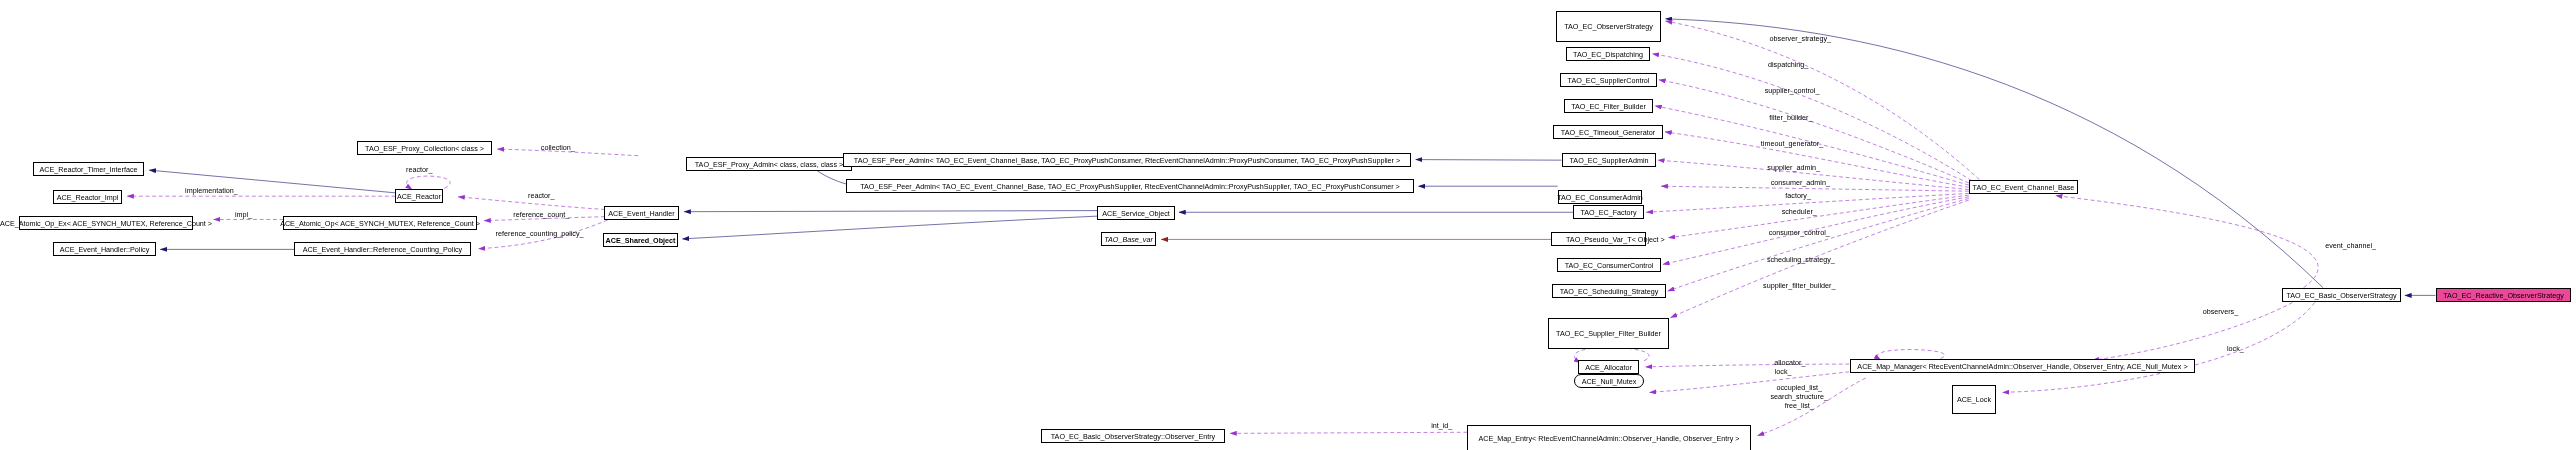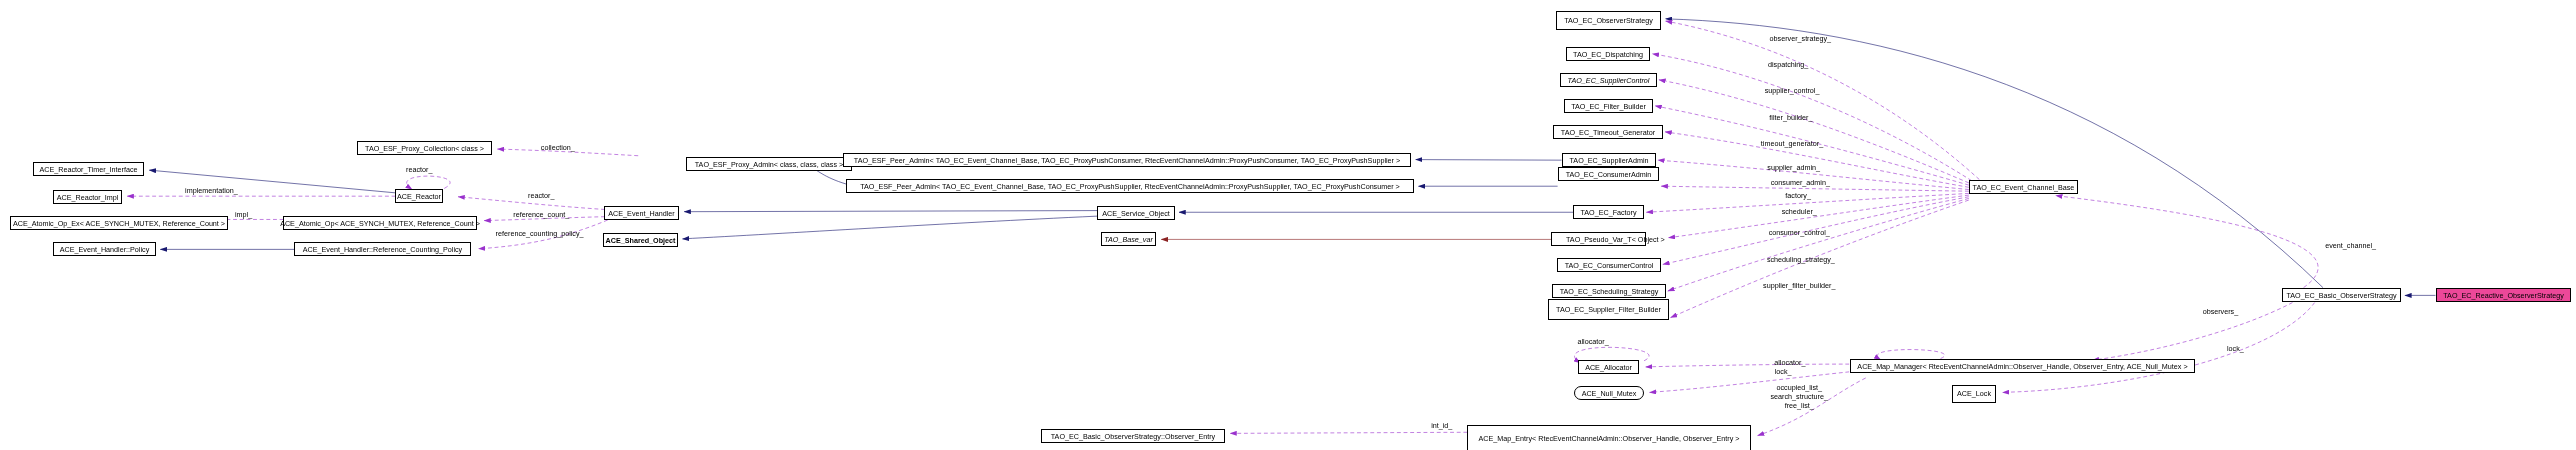--- a/index.html
+++ b/index.html
@@ -114,49 +114,49 @@
         <text x="975" y="391" class="edge-label">reference_count_</text>
         <text x="972" y="426" class="edge-label">reference_counting_policy_</text>
         <text x="438" y="391" class="edge-label">impl_</text>
         <text x="380" y="349" class="edge-label">implementation_</text>
         <text x="1005" y="271" class="edge-label">collection_</text>
       </g>
   </svg>
   <div id="node-layer">
       <div class="node" style="left: 33px; top: 162px; width: 111px; height: 14.4px;">ACE_Reactor_Timer_Interface</div>
       <div class="node" style="left: 53px; top: 190px; width: 69px; height: 14.4px;">ACE_Reactor_Impl</div>
-      <div class="node" style="left: 10px; top: 216px; width: 218px; height: 14.4px;">ACE_Atomic_Op_Ex&lt; ACE_SYNCH_MUTEX, Reference_Count &gt;</div>
+      <div class="node" style="left: 19px; top: 216px; width: 174px; height: 14.4px;">ACE_Atomic_Op_Ex&lt; ACE_SYNCH_MUTEX, Reference_Count &gt;</div>
       <div class="node" style="left: 53px; top: 242px; width: 103px; height: 14.4px;">ACE_Event_Handler::Policy</div>
       <div class="node" style="left: 294px; top: 242px; width: 177px; height: 14.4px;">ACE_Event_Handler::Reference_Counting_Policy</div>
       <div class="node" style="left: 395px; top: 189px; width: 48px; height: 14.4px;">ACE_Reactor</div>
       <div class="node" style="left: 283px; top: 216px; width: 194px; height: 14.4px;">ACE_Atomic_Op&lt; ACE_SYNCH_MUTEX, Reference_Count &gt;</div>
       <div class="node" style="left: 357px; top: 141px; width: 135px; height: 14.4px;">TAO_ESF_Proxy_Collection&lt; class &gt;</div>
       <div class="node" style="left: 638px; top: 157px; width: 166px; height: 14.4px; margin-left: 48px;">TAO_ESF_Proxy_Admin&lt; class, class, class &gt;</div>
       <div class="node" style="left: 843px; top: 153px; width: 568px; height: 14.4px;">TAO_ESF_Peer_Admin&lt; TAO_EC_Event_Channel_Base, TAO_EC_ProxyPushConsumer, RtecEventChannelAdmin::ProxyPushConsumer, TAO_EC_ProxyPushSupplier &gt;</div>
       <div class="node" style="left: 846px; top: 179px; width: 568px; height: 14.4px;">TAO_ESF_Peer_Admin&lt; TAO_EC_Event_Channel_Base, TAO_EC_ProxyPushSupplier, RtecEventChannelAdmin::ProxyPushSupplier, TAO_EC_ProxyPushConsumer &gt;</div>
       <div class="node" style="left: 604px; top: 206px; width: 75px; height: 14.4px;">ACE_Event_Handler</div>
       <div class="node" style="left: 603px; top: 233px; width: 75px; height: 14.4px; font-weight: bold;">ACE_Shared_Object</div>
       <div class="node" style="left: 1097px; top: 206px; width: 78px; height: 14.4px;">ACE_Service_Object</div>
       <div class="node" style="left: 1101px; top: 232px; width: 55px; height: 14.4px; font-style: italic;">TAO_Base_var</div>
       <div class="node" style="left: 1969px; top: 180px; width: 109px; height: 14.4px;">TAO_EC_Event_Channel_Base</div>
-      <div class="node" style="left: 1556px; top: 11px; width: 105px; height: 19px; text-align: right;">TAO_EC_ObserverStrategy</div>
+      <div class="node" style="left: 1556px; top: 11px; width: 105px; height: 31px; text-align: right;">TAO_EC_ObserverStrategy</div>
       <div class="node" style="left: 1566px; top: 47px; width: 84px; height: 14.4px;">TAO_EC_Dispatching</div>
-      <div class="node" style="left: 1560px; top: 73px; width: 97px; height: 14.4px; font-style: italic;">TAO_EC_SupplierControl</div>
+      <div class="node" style="left: 1560px; top: 73px; width: 97px; height: 14.4px;">TAO_EC_SupplierControl</div>
       <div class="node" style="left: 1564px; top: 99px; width: 89px; height: 14.4px;">TAO_EC_Filter_Builder</div>
       <div class="node" style="left: 1553px; top: 125px; width: 110px; height: 14.4px;">TAO_EC_Timeout_Generator</div>
       <div class="node" style="left: 1562px; top: 153px; width: 94px; height: 14.4px;">TAO_EC_SupplierAdmin</div>
-      <div class="node" style="left: 1558px; top: 167px; width: 101px; height: 14.4px;">TAO_EC_ConsumerAdmin</div>
+      <div class="node" style="left: 1558px; top: 190px; width: 84px; height: 14.4px;">TAO_EC_ConsumerAdmin</div>
       <div class="node" style="left: 1573px; top: 205px; width: 71px; height: 14.4px;">TAO_EC_Factory</div>
       <div class="node" style="left: 1551px; top: 232px; width: 95px; height: 14.4px; padding-left: 36px;">TAO_Pseudo_Var_T&lt; Object &gt;</div>
       <div class="node" style="left: 1557px; top: 258px; width: 104px; height: 14.4px;">TAO_EC_ConsumerControl</div>
       <div class="node" style="left: 1552px; top: 284px; width: 114px; height: 14.4px;">TAO_EC_Scheduling_Strategy</div>
-      <div class="node" style="left: 1548px; top: 299px; width: 121px; height: 21px;">TAO_EC_Supplier_Filter_Builder</div>
+      <div class="node" style="left: 1548px; top: 318px; width: 121px; height: 31px;">TAO_EC_Supplier_Filter_Builder</div>
       <div class="node" style="left: 1578px; top: 360px; width: 61px; height: 14.4px;">ACE_Allocator</div>
-      <div class="node" style="left: 1574px; top: 386px; width: 70px; height: 14.4px; border-radius: 7px;">ACE_Null_Mutex</div>
+      <div class="node" style="left: 1574px; top: 374px; width: 70px; height: 14.4px; border-radius: 7px;">ACE_Null_Mutex</div>
       <div class="node" style="left: 1041px; top: 429px; width: 184px; height: 14.4px;">TAO_EC_Basic_ObserverStrategy::Observer_Entry</div>
       <div class="node" style="left: 1467px; top: 425px; width: 284px; height: 27px;">ACE_Map_Entry&lt; RtecEventChannelAdmin::Observer_Handle, Observer_Entry &gt;</div>
       <div class="node" style="left: 1850px; top: 359px; width: 345px; height: 14.4px;">ACE_Map_Manager&lt; RtecEventChannelAdmin::Observer_Handle, Observer_Entry, ACE_Null_Mutex &gt;</div>
-      <div class="node" style="left: 1952px; top: 385px; width: 44px; height: 18px;">ACE_Lock</div>
+      <div class="node" style="left: 1952px; top: 385px; width: 44px; height: 29px;">ACE_Lock</div>
       <div class="node" style="left: 2282px; top: 288px; width: 119px; height: 14.4px;">TAO_EC_Basic_ObserverStrategy</div>
       <div class="node main" style="left: 2436px; top: 288px; width: 135px; height: 14.4px;">TAO_EC_Reactive_ObserverStrategy</div>
     </div>
 </div>
 
 
 </body></html>

